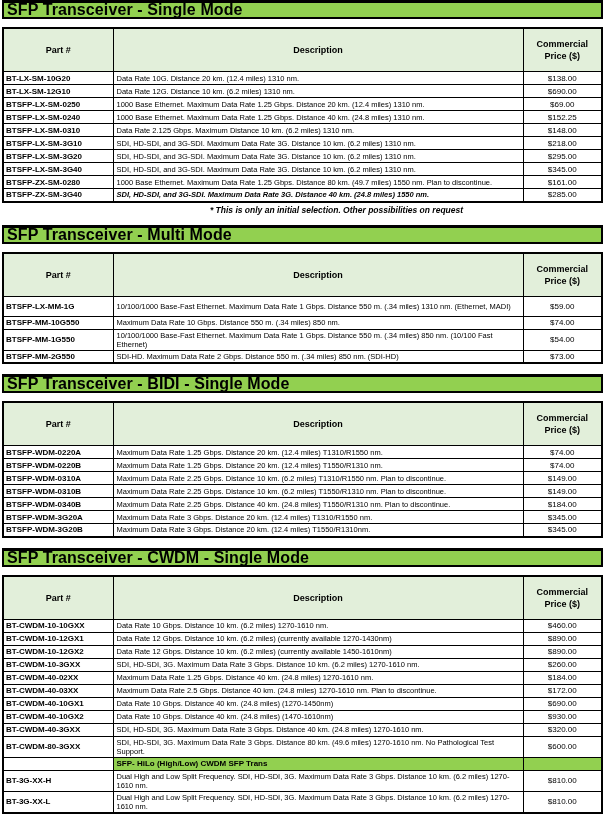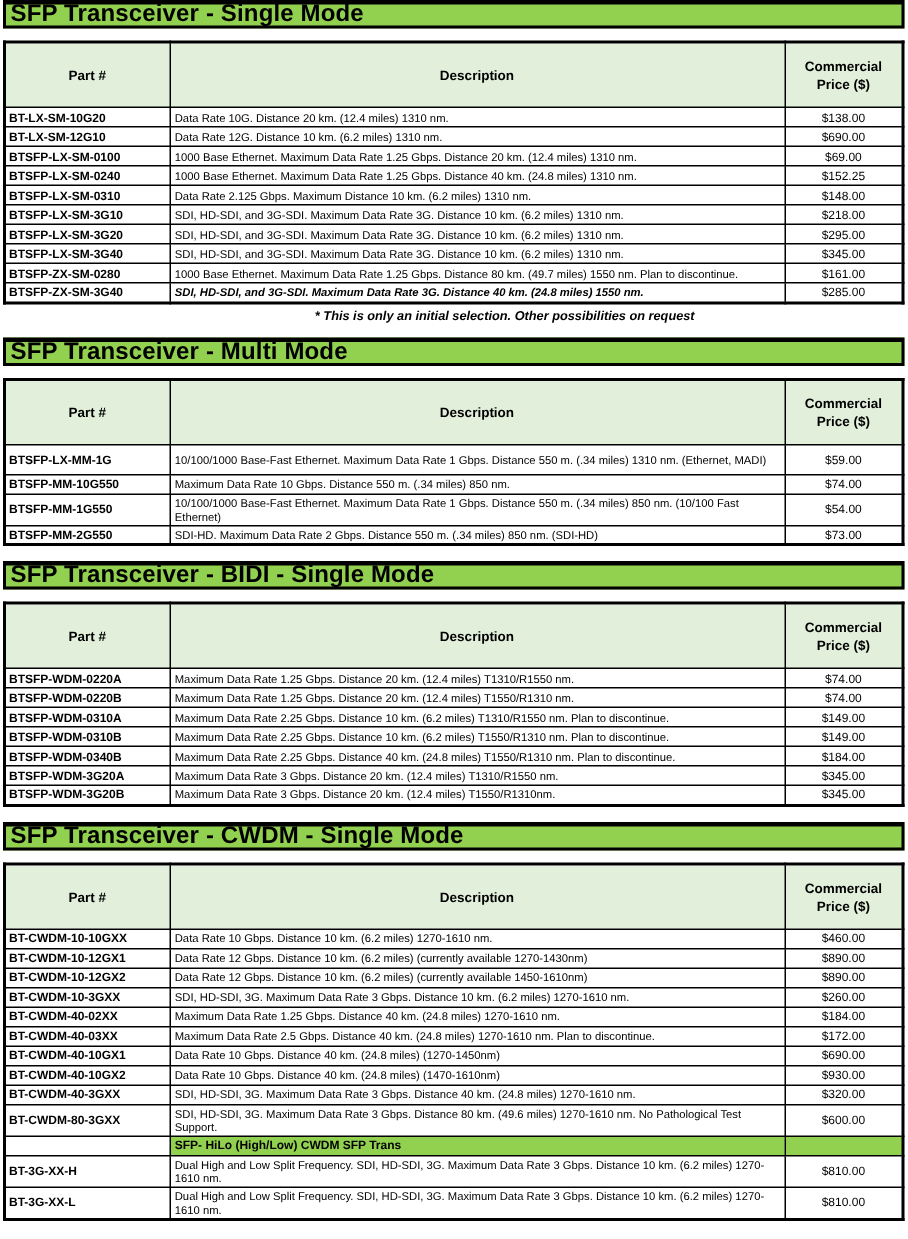--- a/index.html
+++ b/index.html
@@ -110,21 +110,21 @@
             <td class="part">BT-LX-SM-10G20</td>
             <td class="desc">Data Rate 10G. Distance 20 km. (12.4 miles) 1310 nm.</td>
             <td class="price">$138.00</td>
           </tr>
           <tr>
             <td class="part">BT-LX-SM-12G10</td>
             <td class="desc">Data Rate 12G. Distance 10 km. (6.2 miles) 1310 nm.</td>
             <td class="price">$690.00</td>
           </tr>
           <tr>
-            <td class="part">BTSFP-LX-SM-0100</td>
+            <td class="part">BTSFP-LX-SM-0250</td>
             <td class="desc">1000 Base Ethernet. Maximum Data Rate 1.25 Gbps. Distance 20 km. (12.4 miles) 1310 nm.</td>
             <td class="price">$69.00</td>
           </tr>
           <tr>
             <td class="part">BTSFP-LX-SM-0240</td>
             <td class="desc">1000 Base Ethernet. Maximum Data Rate 1.25 Gbps. Distance 40 km. (24.8 miles) 1310 nm.</td>
             <td class="price">$152.25</td>
           </tr>
           <tr>
             <td class="part">BTSFP-LX-SM-0310</td>

